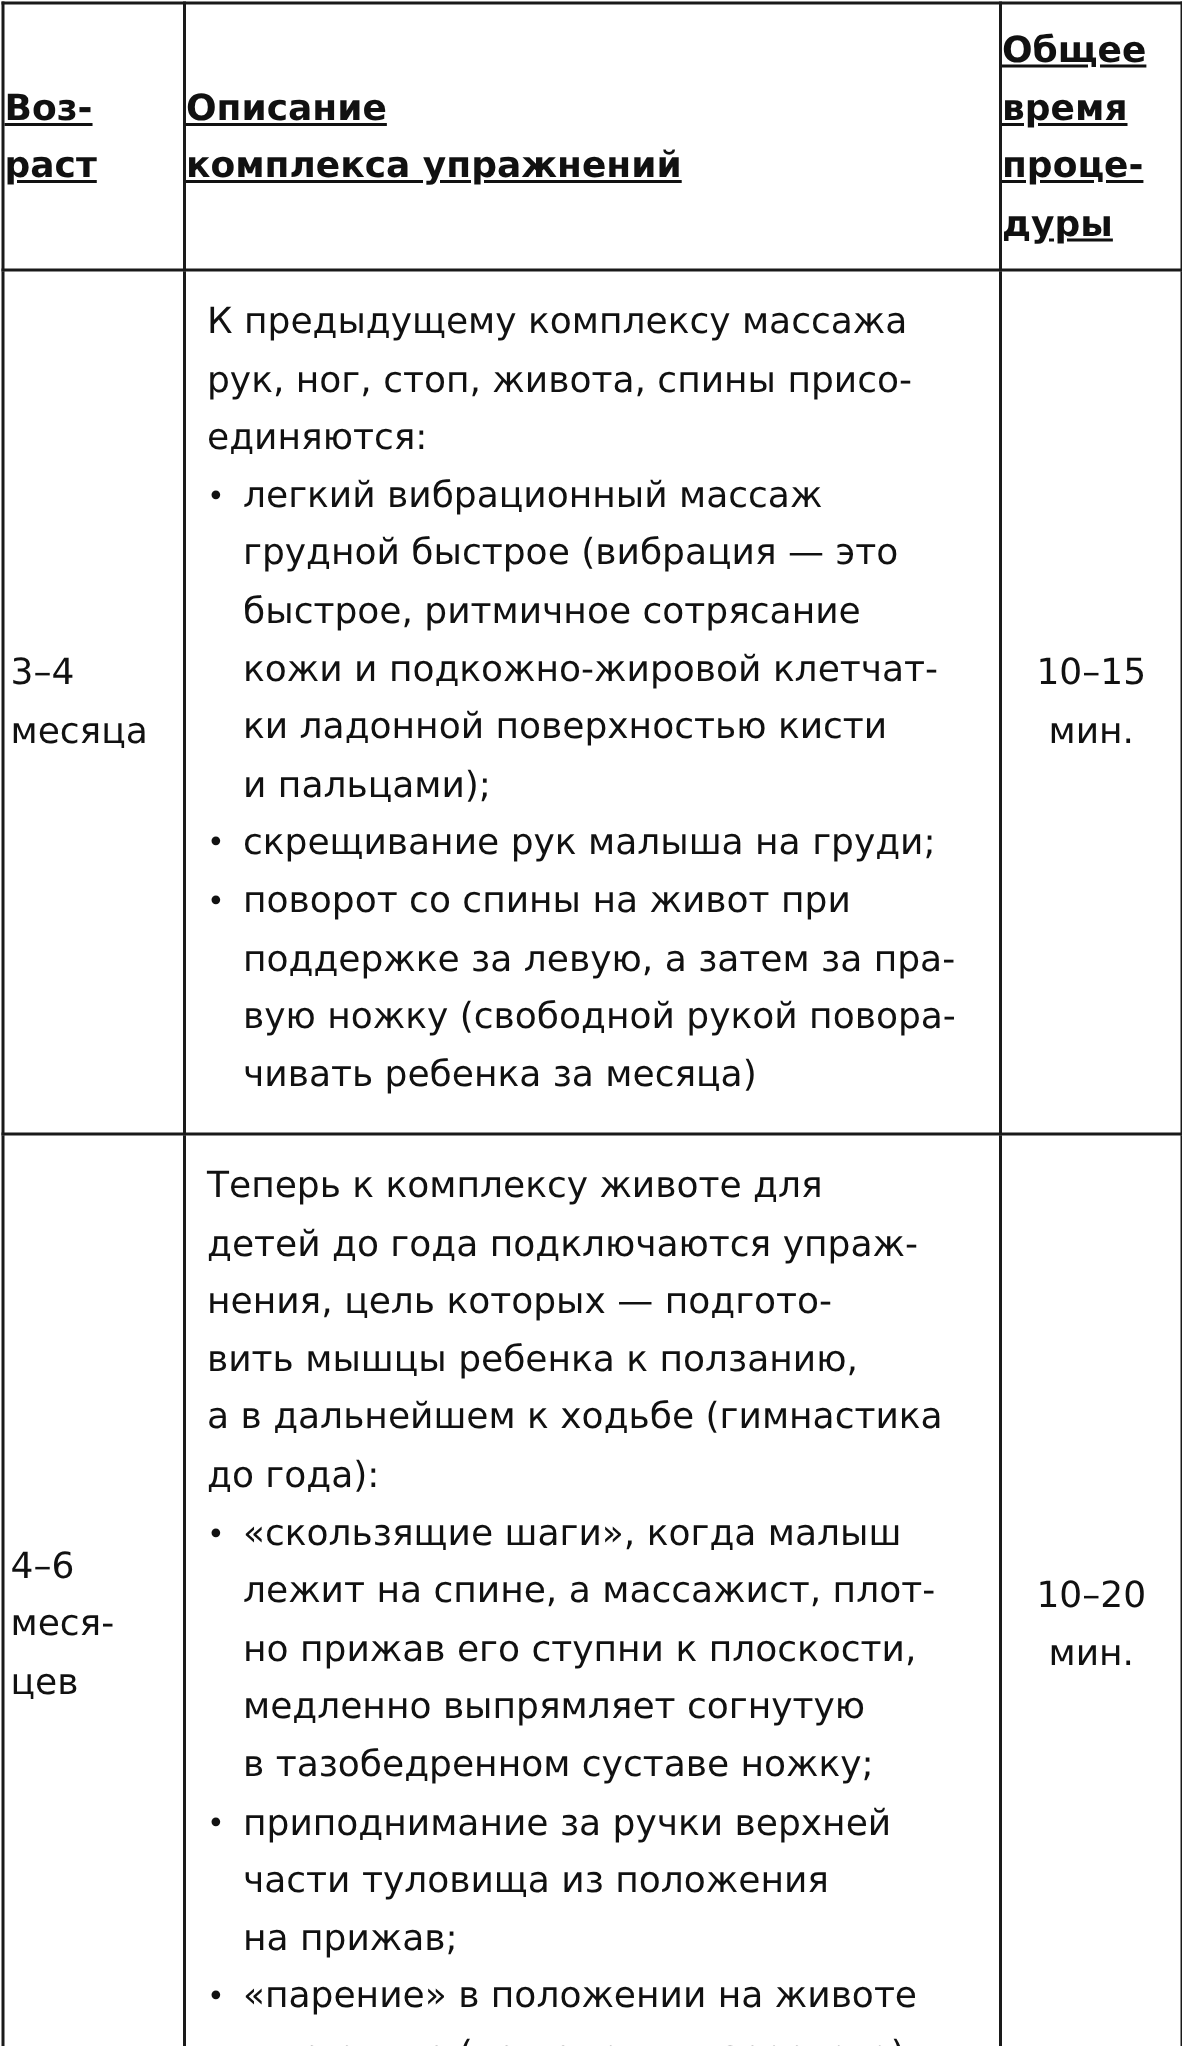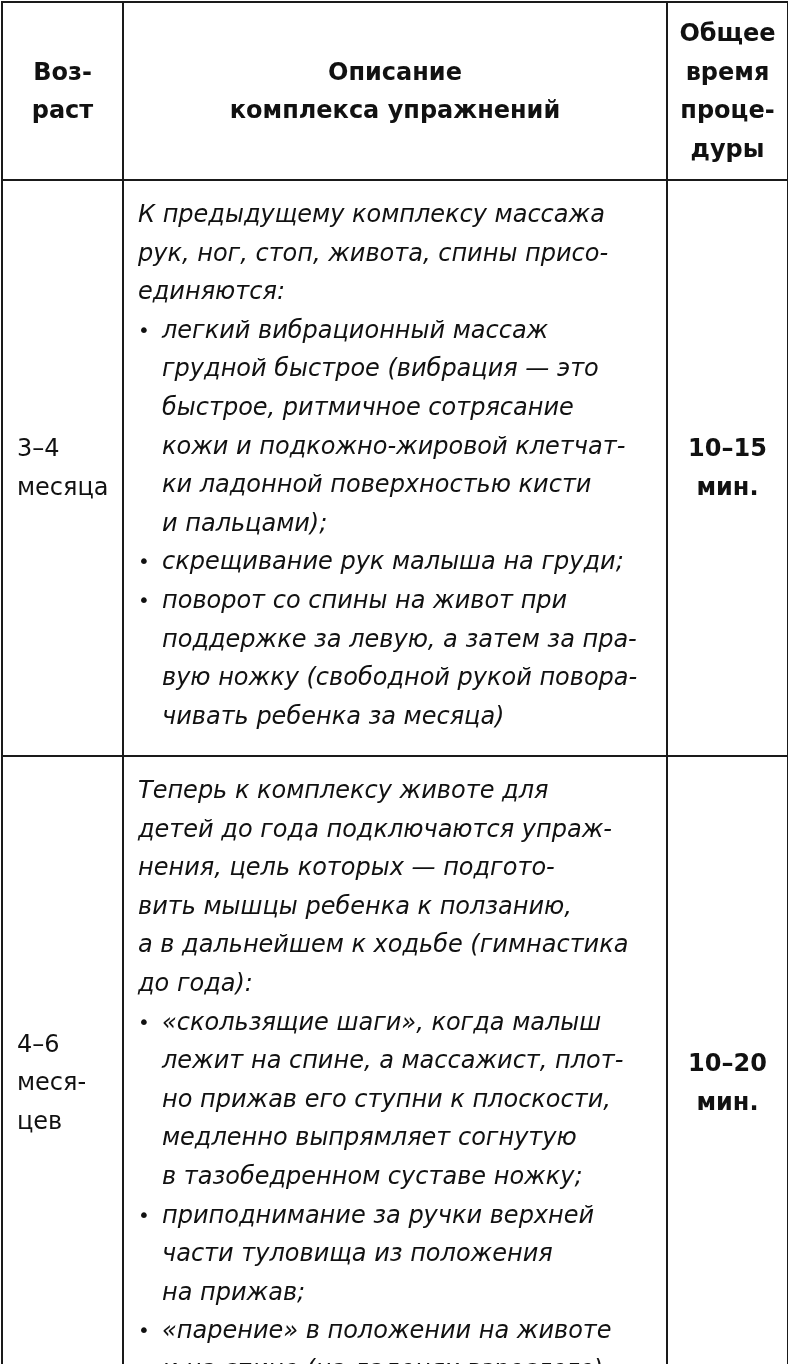--- a/index.html
+++ b/index.html
@@ -16,38 +16,39 @@
     padding: 0;
     vertical-align: middle;
   }
   col.c1 { width: 121px; }
   col.c2 { width: 544px; }
   col.c3 { width: 121px; }
   th {
     font-weight: bold;
     font-size: 24px;
     line-height: 38.5px;
-    text-align: center;
+    text-align: left;
     height: 176px;
+    text-decoration: underline;
   }
   .hdr-line { display: block; }
   td { font-size: 24px; line-height: 38.6px; }
-  .age { padding-left: 14px; text-align: left; }
+  .age { padding-left: 4px; text-align: left; }
   .age span { display: block; }
-  .desc { padding: 14px 20px 10px 14px; vertical-align: top; font-style: italic; }
+  .desc { padding: 14px 20px 10px 14px; vertical-align: top; }
   .desc p { margin: 0; }
   .desc p span { display: block; }
   .desc ul { margin: 0; padding: 0; list-style: none; }
   .desc li { position: relative; padding-left: 24px; }
   .desc li::before {
     content: "•"; position: absolute; left: 0px; top: 0; font-size: 20px;
   }
   .desc li span { display: block; }
   .time { text-align: center; }
-  .time span { display: block; font-weight: bold; }
+  .time span { display: block; }
   tr.r1 td { height: 550px; }
   tr.r2 td { height: 627px; }
 </style>
 </head>
 <body>
 
 <div class="page">
 <table>
   <colgroup>
         <col class="c1">

